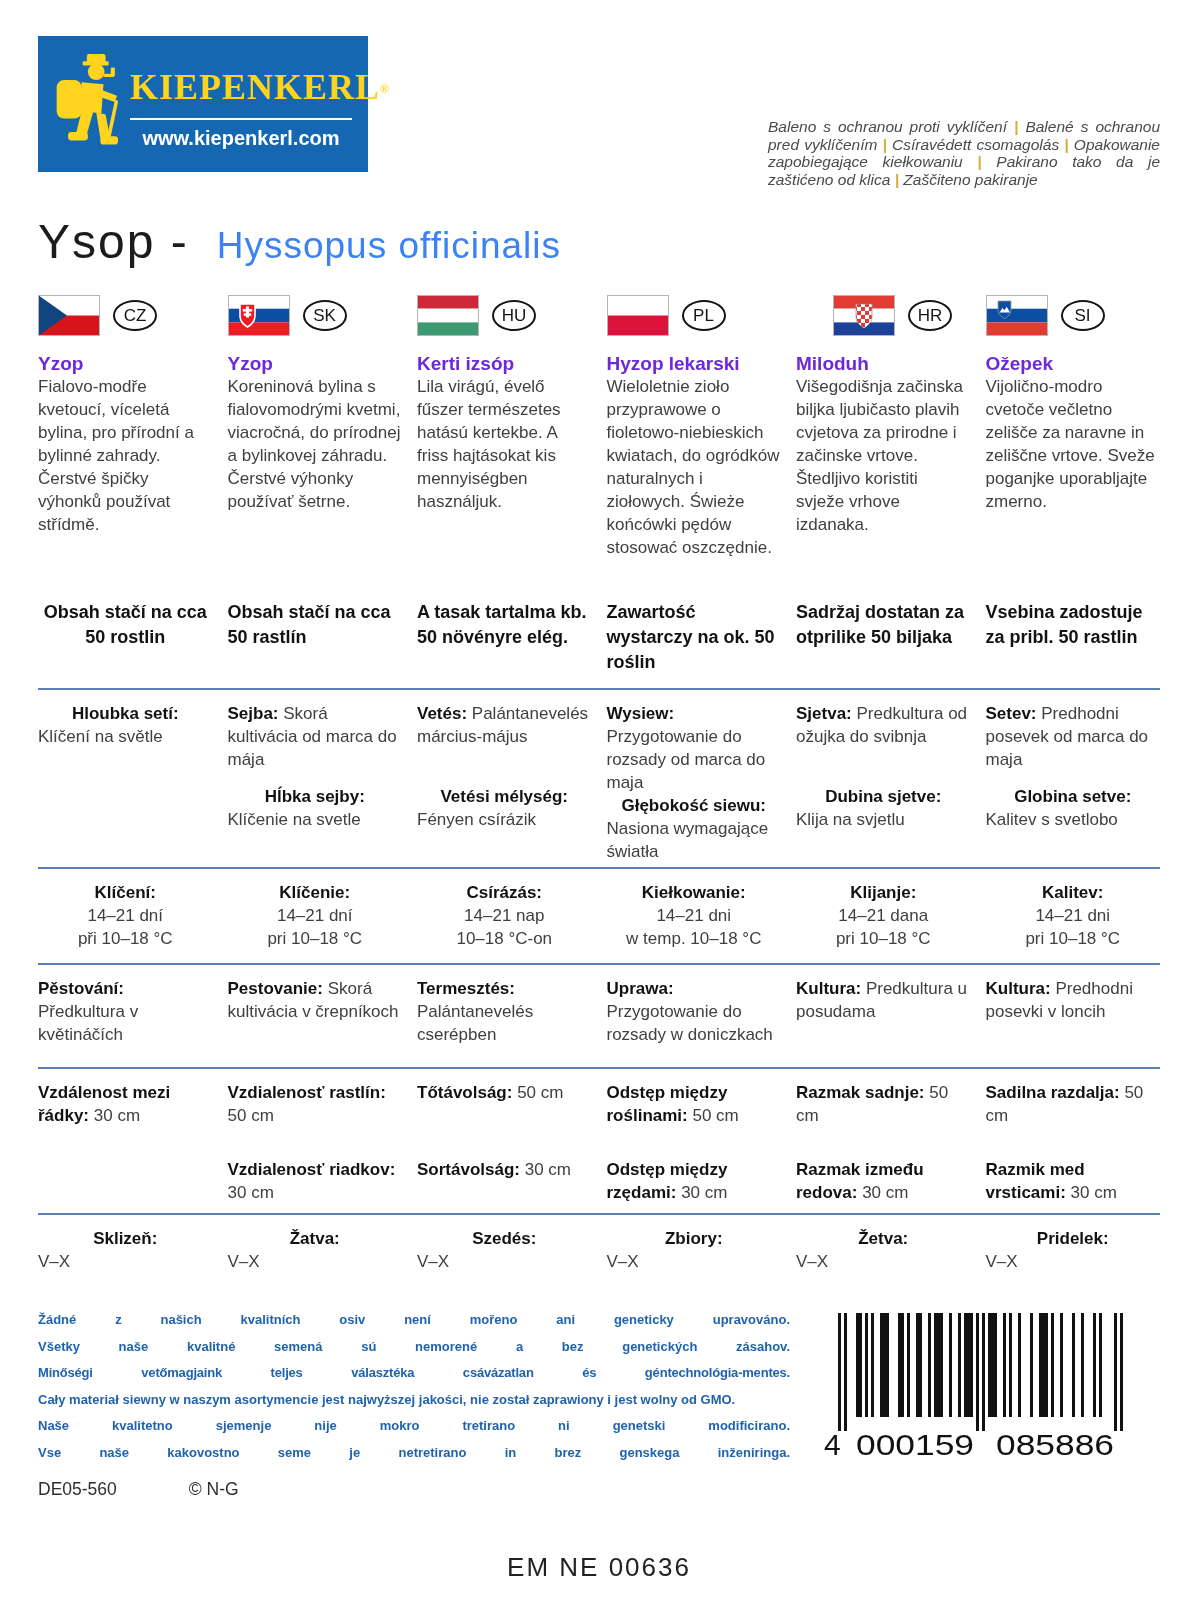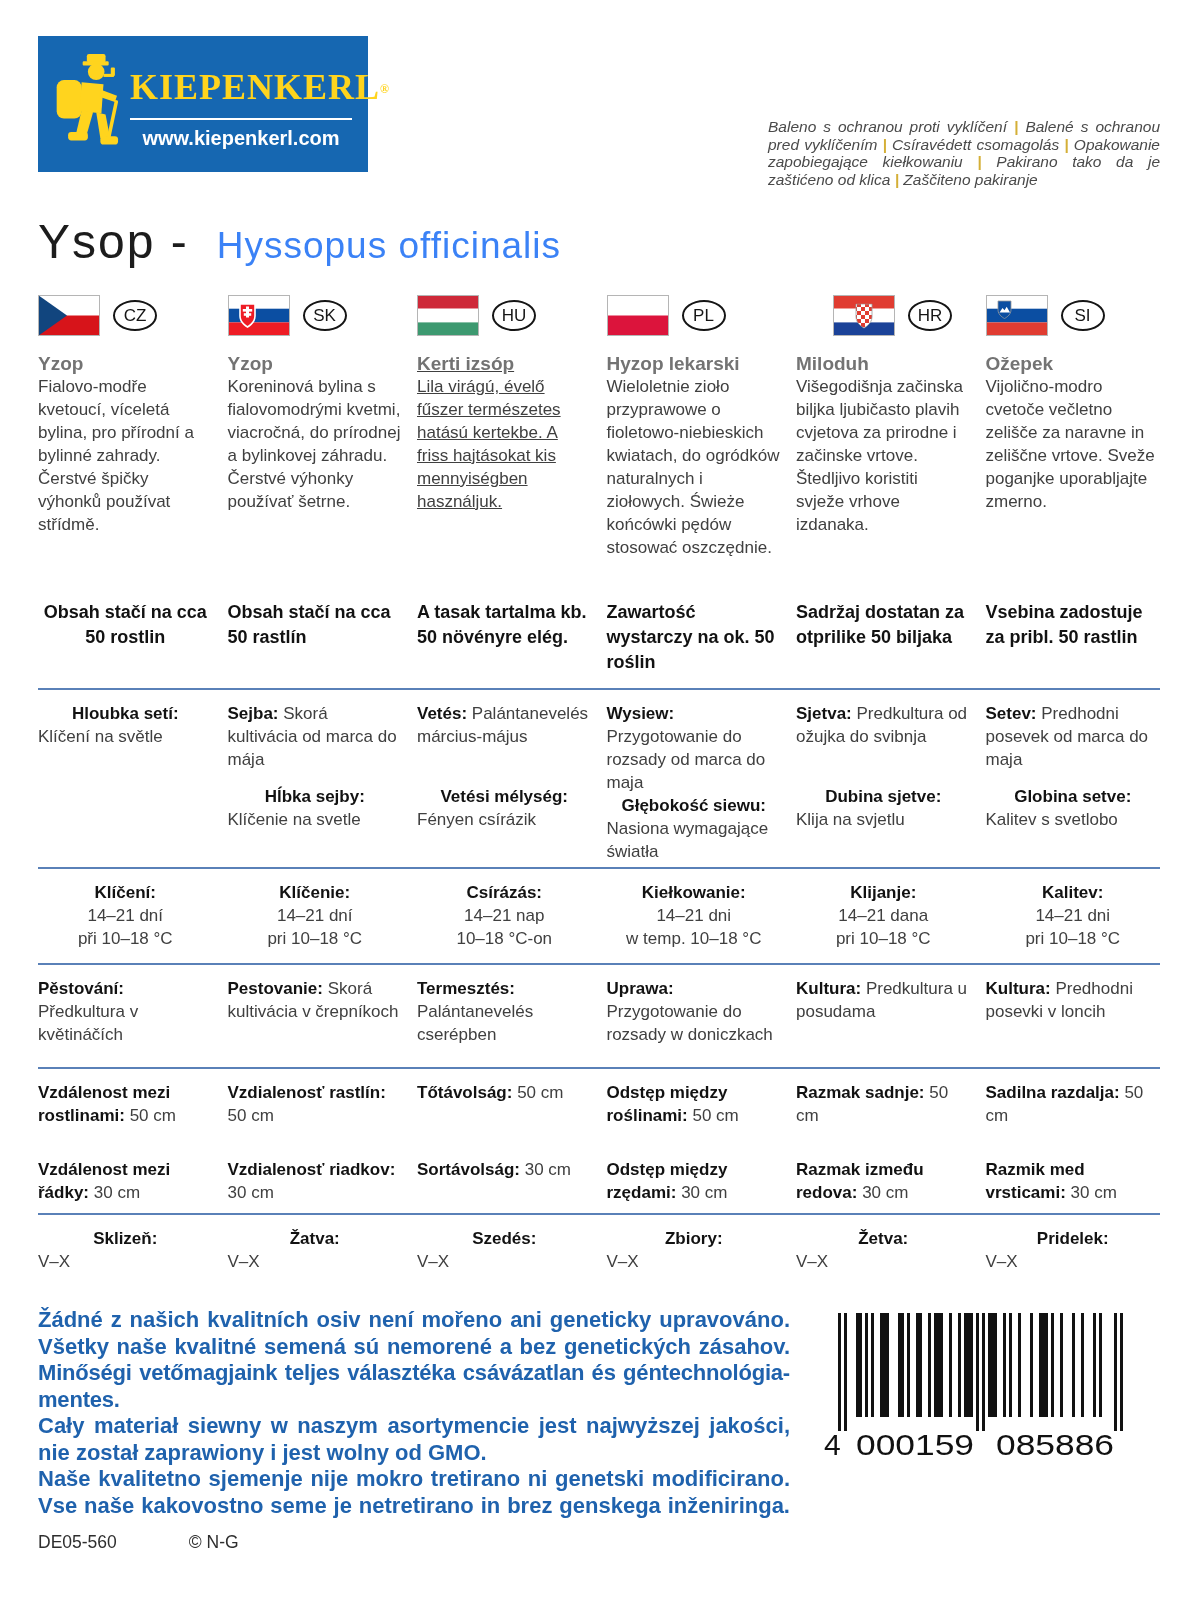--- a/index.html
+++ b/index.html
@@ -26,38 +26,38 @@
 
   
   .grid{display:grid;grid-template-columns:repeat(6,1fr);column-gap:15px;margin-top:26px;}
   .col{display:contents;}
   .cell{font-size:17px;line-height:23px;}
   .cell b{color:#121212;}
   .cell-flag{grid-row:1;display:flex;align-items:center;gap:13px;padding-bottom:16px;}
   .flag{display:inline-flex;line-height:0;}
   .badge{border:2.5px solid #151515;border-radius:50%;min-width:44px;height:31px;padding:0 3px;display:inline-flex;align-items:center;justify-content:center;font-weight:normal;font-size:17px;color:#151515;box-sizing:border-box;}
   .cell-desc{grid-row:2;min-height:248px;}
-  .col-name{font-weight:bold;font-size:19px;color:#737373;margin:0 0 3px 0;}
+  .col-name{font-weight:bold;font-size:19px;color:#6d28d9;margin:0 0 3px 0;}
   .cell-desc p{margin:0;}
   .cell-content{grid-row:3;min-height:84px;font-weight:bold;font-size:18px;line-height:25px;color:#121212;}
   .divider{grid-column:1/-1;border-top:2.5px solid #5a81b8;margin:4px 0 12px 0;height:0;}
   .cell-sow{grid-row:5;min-height:150px;}
   .sow-first{min-height:83px;}
   .cell-sow p,.cell-germ p,.cell-cult p,.cell-dist p,.cell-harv p{margin:0;}
   .cell-germ{grid-row:7;min-height:70px;padding-bottom:8px;}
   .cell-cult{grid-row:9;min-height:80px;padding-bottom:6px;}
   .cell-dist{grid-row:11;min-height:128px;}
   .dist-first{min-height:77px;}
   .cell-harv{grid-row:13;min-height:52px;}
   .blk{display:block;text-align:center;}
 
   
   .footer-row{margin-top:28px;display:flex;align-items:flex-start;gap:34px;}
   .gmo{width:752px;flex:none;}
-  .gmo p{margin:0;font-weight:bold;font-size:22px;line-height:26.5px;color:#1f62ad;text-align:justify;}
+  .gmo p{margin:0;font-weight:bold;font-size:13px;line-height:26.5px;color:#1f62ad;text-align:justify;}
   .gmo p.stretch{text-align-last:justify;}
   .gmo p.tight{word-spacing:-1.5px;letter-spacing:-0.2px;text-align-last:justify;}
   .codes-line{margin-top:13px;font-size:17.5px;color:#2e2e2e;display:flex;gap:72px;font-family:"Liberation Sans",sans-serif;}
   .barcode-block{margin-top:4px;width:318px;flex:none;}
   .barcode-block svg{display:block;}
   .item-number{text-align:center;margin-top:52px;font-size:26px;letter-spacing:2px;color:#222;}
 </style>
 </head>
 <body>
 
@@ -129,21 +129,20 @@
       <p>
             <b class="blk">Klíčení:</b>
             <span class="blk">14–21 dní</span>
             <span class="blk">při 10–18 °C</span>
           </p>
     </div>
     <div class="cell cell-cult" style="grid-column: 1;">
       <p><b>Pěstování:</b> <span>Předkultura v květináčích</span></p>
     </div>
     <div class="cell cell-dist" style="grid-column: 1;">
-      <p class="dist-first"><b>Vzdálenost mezi rostlinami:</b> <span>50 cm</span></p>
       <p><b>Vzdálenost mezi řádky:</b> <span>30 cm</span></p>
     </div>
     <div class="cell cell-harv" style="grid-column: 1;">
       <p><b class="blk">Sklizeň:</b><span>V–X</span></p>
     </div>
   </div>
 
   <div class="col">
     <div class="cell cell-flag" style="grid-column: 2;">
       <span class="flag">
@@ -193,21 +192,21 @@
       <span class="flag">
             <svg width="62" height="41" viewBox="0 0 62 41">
               <rect width="62" height="13.7" fill="#ce2939"></rect>
               <rect y="13.7" width="62" height="13.7" fill="#fff"></rect>
               <rect y="27.4" width="62" height="13.6" fill="#3d9970"></rect>
               <rect x="0.5" y="0.5" width="61" height="40" fill="none" stroke="#b5b5b5"></rect>
             </svg>
           </span>
       <span class="badge">HU</span>
     </div>
-    <div class="cell cell-desc" style="grid-column: 3; text-decoration: underline;">
+    <div class="cell cell-desc" style="grid-column: 3;">
       <p class="col-name">Kerti izsóp</p>
       <p>Lila virágú, évelő fűszer természetes hatású kertekbe. A friss hajtásokat kis mennyiségben használjuk.</p>
     </div>
     <div class="cell cell-content" style="grid-column: 3;">A tasak tartalma kb. 50 növényre elég.</div>
     <div class="cell cell-sow" style="grid-column: 3;">
       <p class="sow-first"><b>Vetés:</b> <span>Palántanevelés március-május</span></p>
       <p><b class="blk">Vetési mélység:</b><span>Fényen csírázik</span></p>
     </div>
     <div class="cell cell-germ" style="grid-column: 3;">
       <p>

